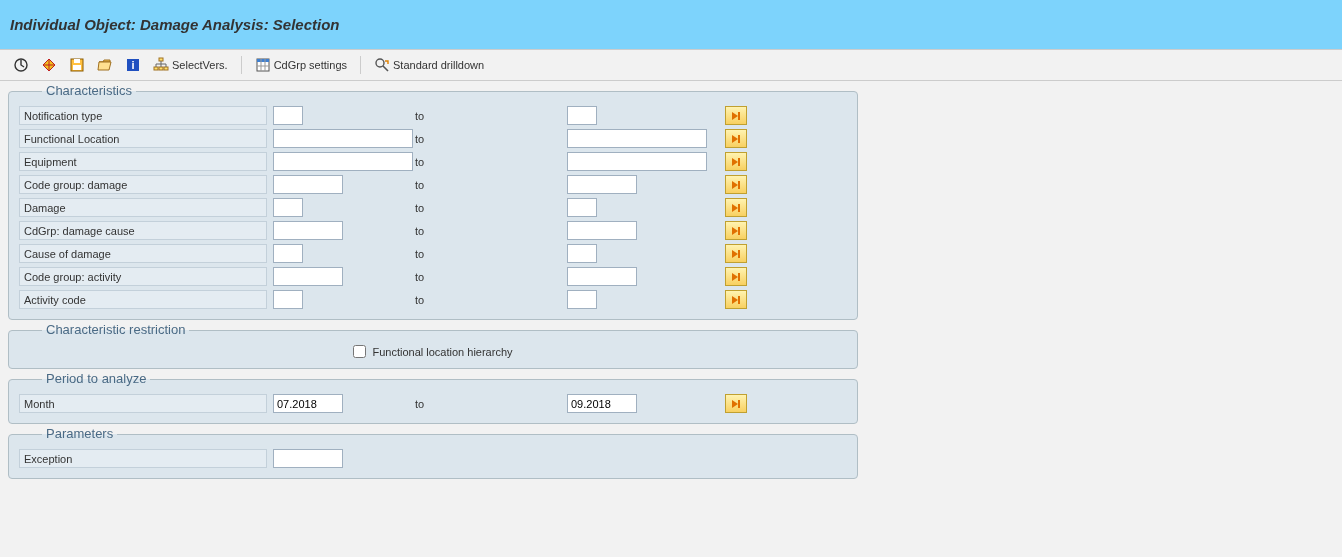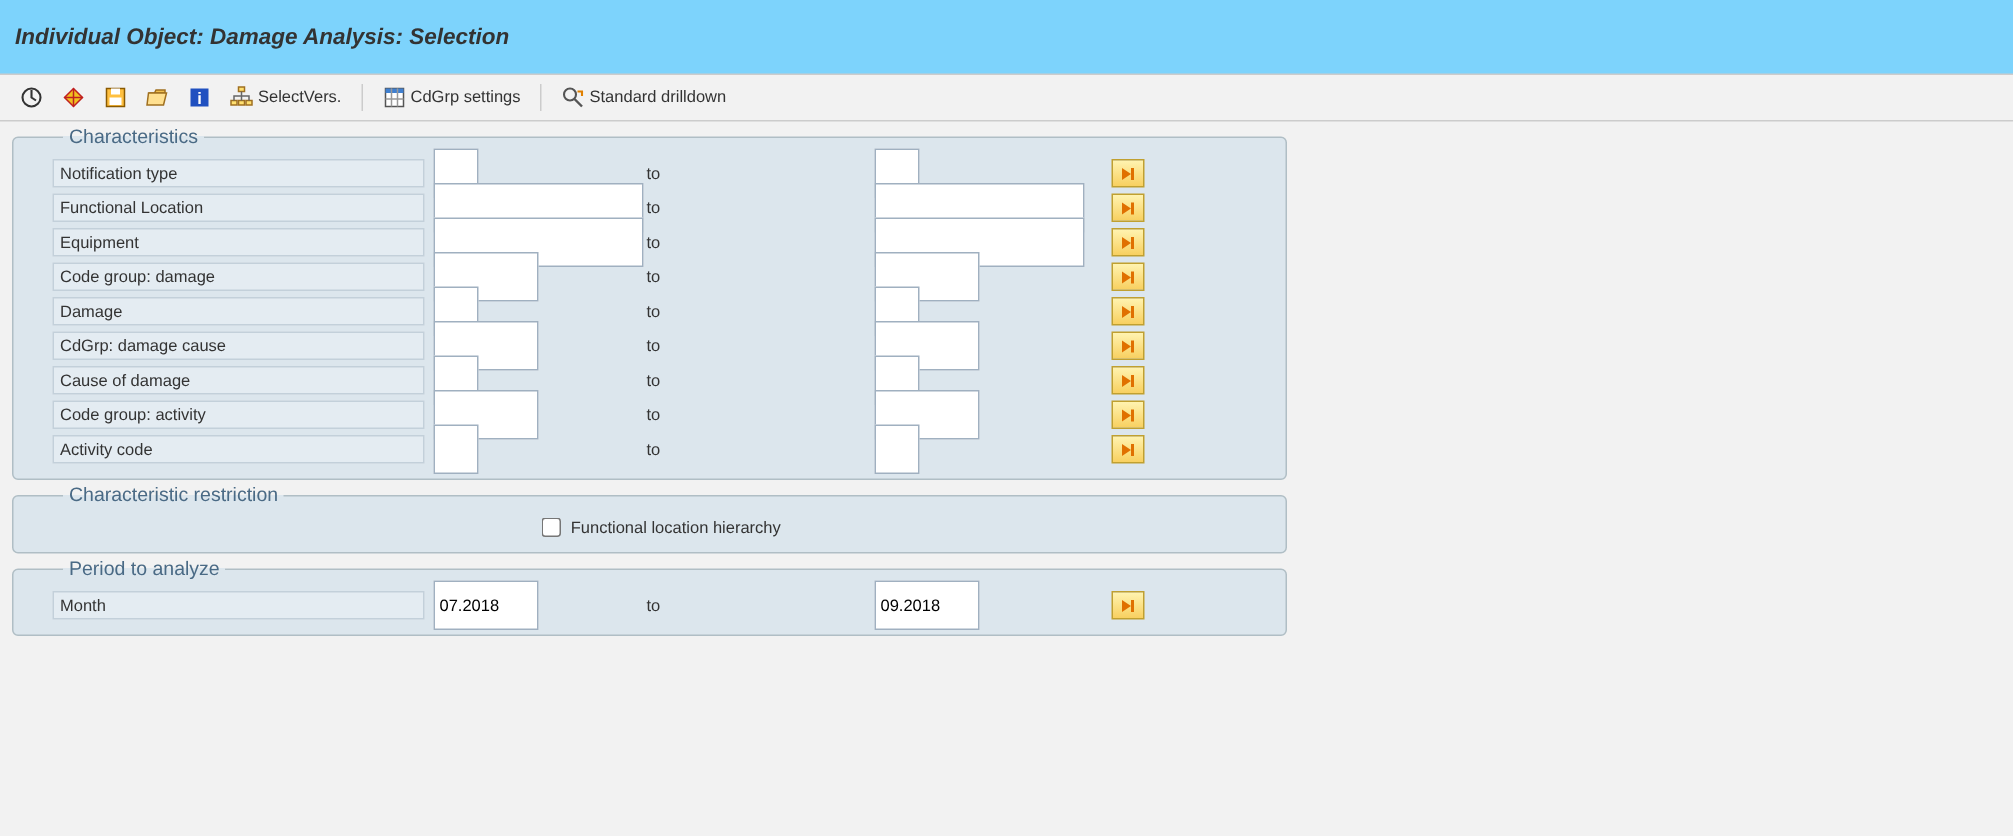--- a/index.html
+++ b/index.html
@@ -62,21 +62,21 @@
       background: #dce6ed;
       padding: 0 4px;
       color: #4a6a85;
       font-size: 13px;
       line-height: 14px;
       transform: translateY(-50%);
       background: linear-gradient(to bottom, #f2f2f2 50%, #dce6ed 50%);
       margin-left: 17px;
     }
     .panel-body {
-      padding: 12px 8px 8px 24px;
+      padding: 12px 8px 8px 8px;
     }
     .row {
       display: flex;
       align-items: center;
       height: 23px;
       margin-bottom: 0px;
     }
     .label {
       width: 256px;
       padding-left: 2px;
@@ -90,21 +90,21 @@
       width: 248px;
       height: 19px;
       line-height: 15px;
     }
     .to {
       width: 152px;
       padding-left: 0px;
       color: #333;
     }
     input[type="text"] {
-      height: 33px;
+      height: 19px;
       border: 1px solid #a0b0c0;
       background: #fff;
       padding: 0 3px;
       font-family: inherit;
       font-size: 11px;
     }
     .in-tiny { width: 30px; }
     .in-sm   { width: 70px; }
     .in-md   { width: 140px; }
     .from-col { width: 142px; }
@@ -336,14 +336,23 @@
         <span class="multi-btn">
           <svg class="icon-svg-sm" viewBox="0 0 14 14">
               <path d="M3 3 L9 7 L3 11 Z" fill="#e07000"></path>
               <rect x="9" y="3" width="2" height="8" fill="#e07000"></rect>
             </svg>
         </span>
       </div>
     </div>
   </div>
 
+  <div class="panel">
+    <div class="panel-title">Parameters</div>
+    <div class="panel-body">
+      <div class="row">
+        <div class="label"><span class="label-inner">Exception</span></div>
+        <div class="from-col"><input type="text" class="in-sm" value="" style=""></div>
+      </div>
+    </div>
+  </div>
 
 </div>
 
 </body></html>

